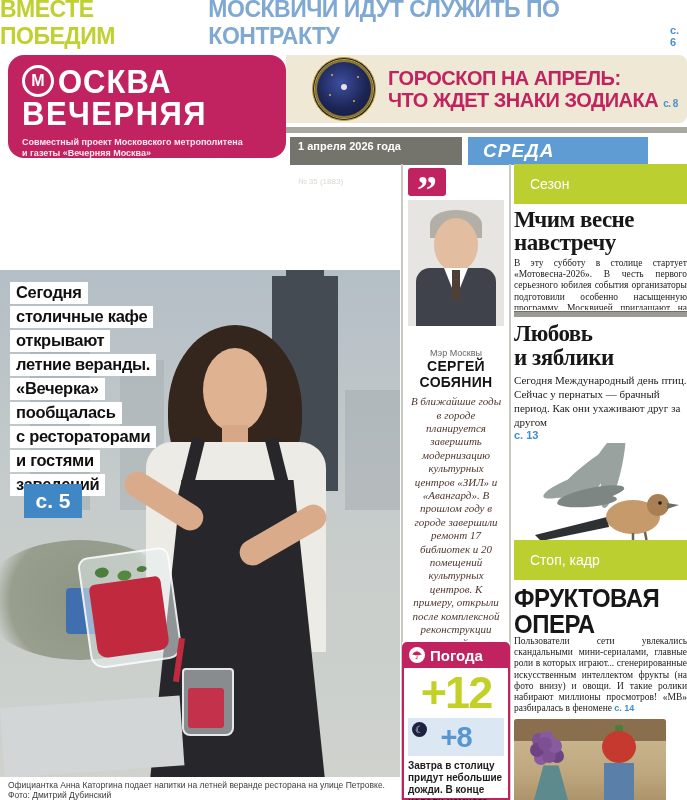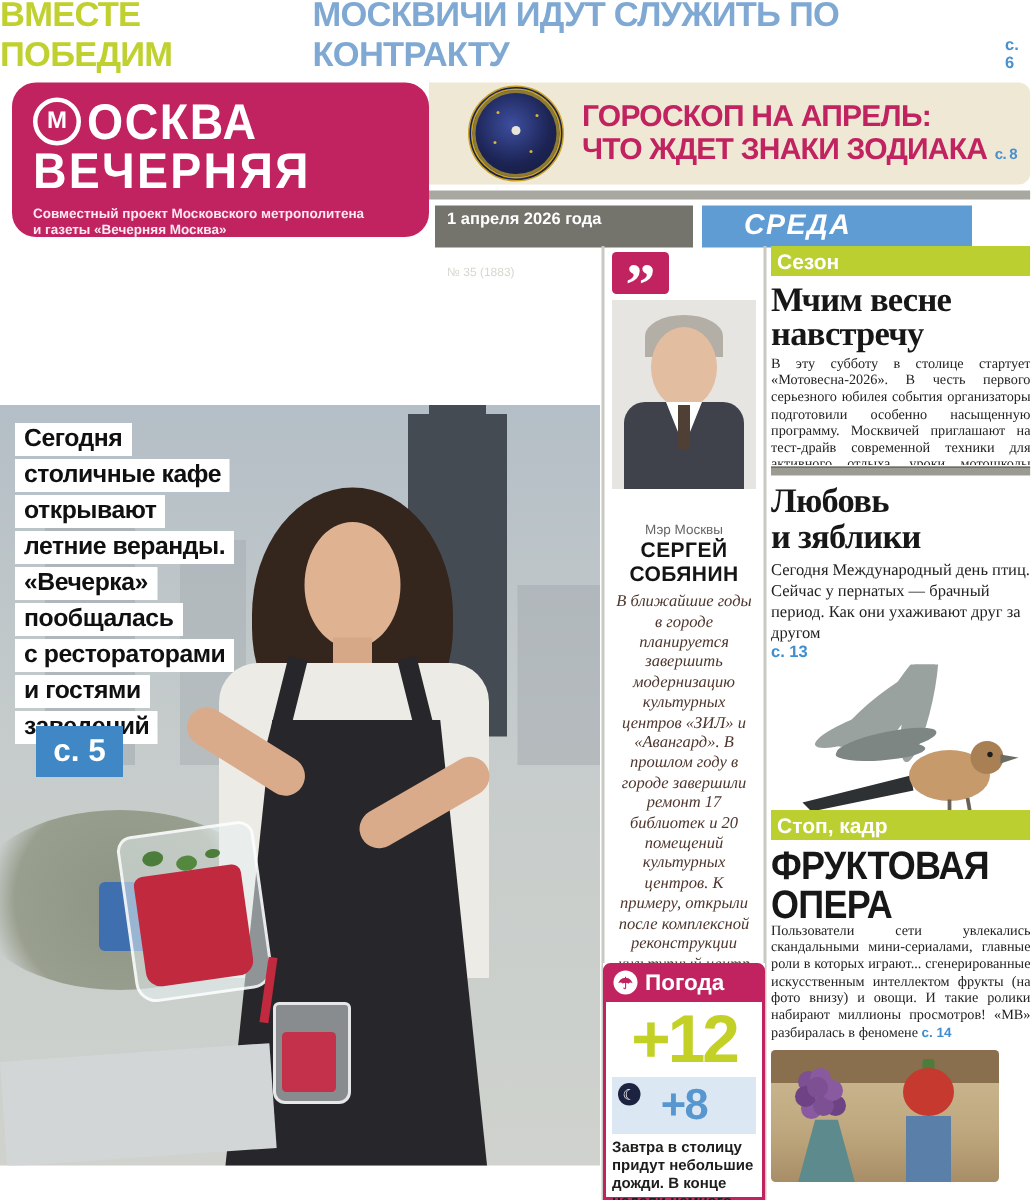--- a/index.html
+++ b/index.html
@@ -36,21 +36,21 @@
 
   .banner-rule{position:absolute;left:286px;top:127px;width:401px;height:6px;background:#a8a8a0;}
 
   
   .date-box{position:absolute;left:290px;top:137px;width:172px;height:28px;background:#74746c;
     color:#fff;padding:3px 8px;box-sizing:border-box;}
   .date-main{font-size:11px;font-weight:800;line-height:1.2;}
   .date-issue{font-size:8px;color:#d8d8d0;margin-top:24px;}
   .weekday-box{position:absolute;left:468px;top:137px;width:180px;height:28px;background:#5f9cd4;
     color:#fff;font-weight:800;font-style:italic;font-size:19px;letter-spacing:1px;
-    display:flex;align-items:center;padding-left:28px;box-sizing:border-box;}
+    display:flex;align-items:center;padding-left:15px;box-sizing:border-box;}
 
   
   .vrule{position:absolute;top:164px;bottom:0;width:1px;background:#c9c9c3;}
 
   
   .main-headline{position:absolute;left:8px;top:164px;width:396px;
     font-family:"Liberation Serif",serif;font-weight:700;font-size:44px;line-height:1.04;
     letter-spacing:-1px;color:#171717;}
   .photo{position:absolute;left:0;top:270px;width:400px;height:507px;overflow:hidden;
     background:linear-gradient(180deg,#b4bec6 0%,#c6cccb 45%,#cfd2cd 100%);}
@@ -113,22 +113,22 @@
     display:flex;align-items:center;justify-content:center;}
   .w-body{border:2px solid #c12360;border-top:none;background:#fff;height:132px;box-sizing:border-box;padding:2px 4px;}
   .w-today{color:#c3d127;font-weight:800;font-size:45px;line-height:1;text-align:center;letter-spacing:-2px;}
   .w-night{margin-top:3px;background:#dbe7f3;height:38px;position:relative;display:flex;align-items:center;justify-content:center;}
   .w-moon{position:absolute;left:4px;top:4px;width:15px;height:15px;border-radius:50%;background:#1c2340;
     color:#fff;font-size:10px;display:flex;align-items:center;justify-content:center;}
   .w-night-temp{color:#5796cf;font-weight:800;font-size:29px;letter-spacing:-1px;}
   .w-forecast{margin-top:4px;font-size:10px;font-weight:700;color:#1d1d1b;line-height:1.2;}
 
   
-  .kicker{height:20px;background:#bccf31;color:#fff;font-weight:700;font-size:14px;
-    display:flex;align-items:center;padding-left:4px;}
+  .kicker{height:40px;background:#bccf31;color:#fff;font-weight:400;font-size:14px;
+    display:flex;align-items:center;padding-left:16px;}
   .rc-h2{font-family:"Liberation Serif",serif;font-weight:700;color:#171717;letter-spacing:-.5px;}
   .sec-season{position:absolute;left:514px;top:164px;width:173px;height:146px;overflow:hidden;}
   .sec-season .rc-h2{font-size:23px;line-height:1.0;margin:4px 0 4px 0;}
   .sec-season p{margin:0;font-family:"Liberation Serif",serif;font-size:9.5px;line-height:1.18;
     text-align:justify;color:#222;}
   .ref-blue{color:#3e8ed0;font-weight:700;font-family:"Liberation Sans",sans-serif;font-size:9px;}
   .divider{position:absolute;left:514px;top:311px;width:173px;height:5px;background:#9b9b93;border-top:1px solid #6f6f68;}
   .sec-birds{position:absolute;left:514px;top:322px;width:173px;height:218px;overflow:hidden;}
   .sec-birds .rc-h2{font-size:23px;line-height:1.05;margin:0 0 4px 0;}
   .sec-birds p{margin:0;font-family:"Liberation Serif",serif;font-size:11px;line-height:1.25;color:#222;}
@@ -225,20 +225,21 @@
     <span>столичные кафе</span>
     <span>открывают</span>
     <span>летние веранды.</span>
     <span>«Вечерка»</span>
     <span>пообщалась</span>
     <span>с рестораторами</span>
     <span>и гостями</span>
     <span>заведений</span>
   </div>
   <div class="pageref-box">с. 5</div>
+  <div class="caption">Официантка Анна Каторгина подает напитки на летней веранде ресторана на улице Петровке. Фото: Дмитрий Дубинский</div>
 
   <div class="qcol">
     <div class="quote-badge">”</div>
     <div class="portrait">
       <div class="p-hair"></div>
       <div class="p-head"></div>
       <div class="p-suit"></div>
       <div class="p-shirt"></div>
       <div class="p-tie"></div>
     </div>

